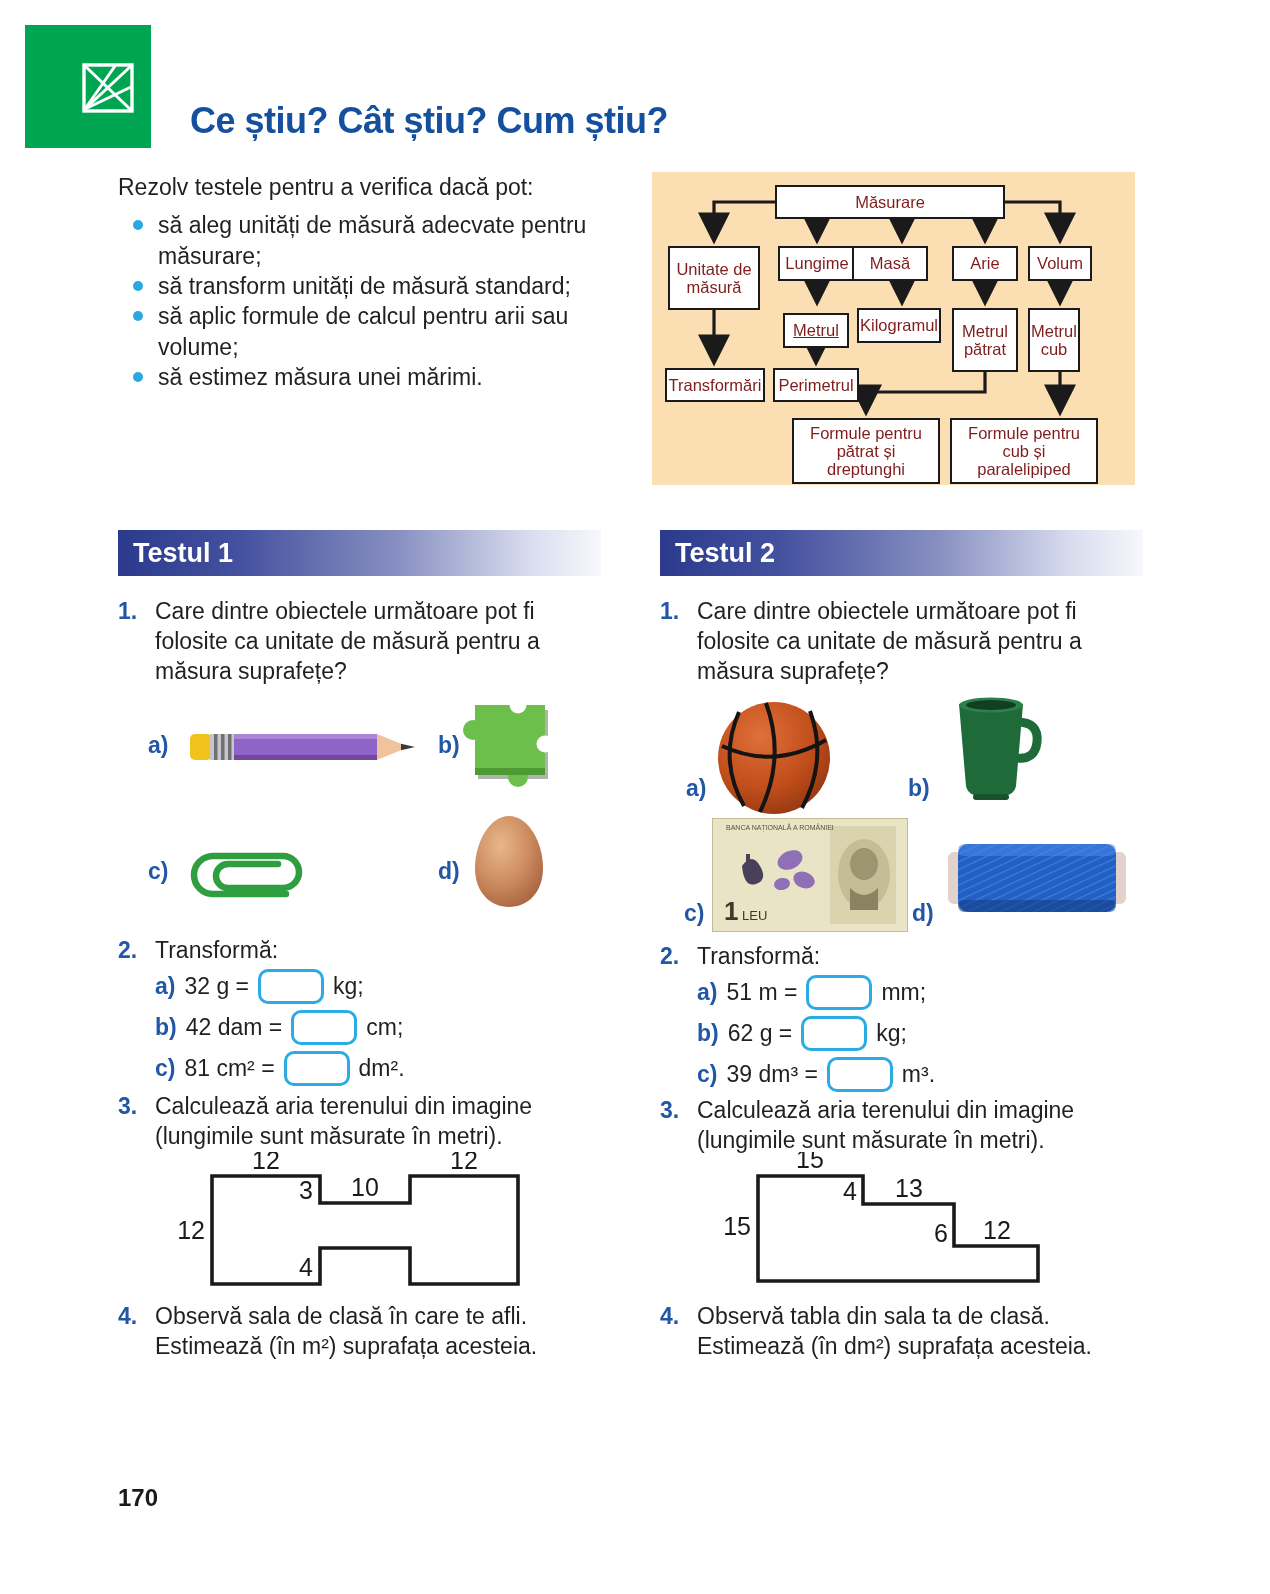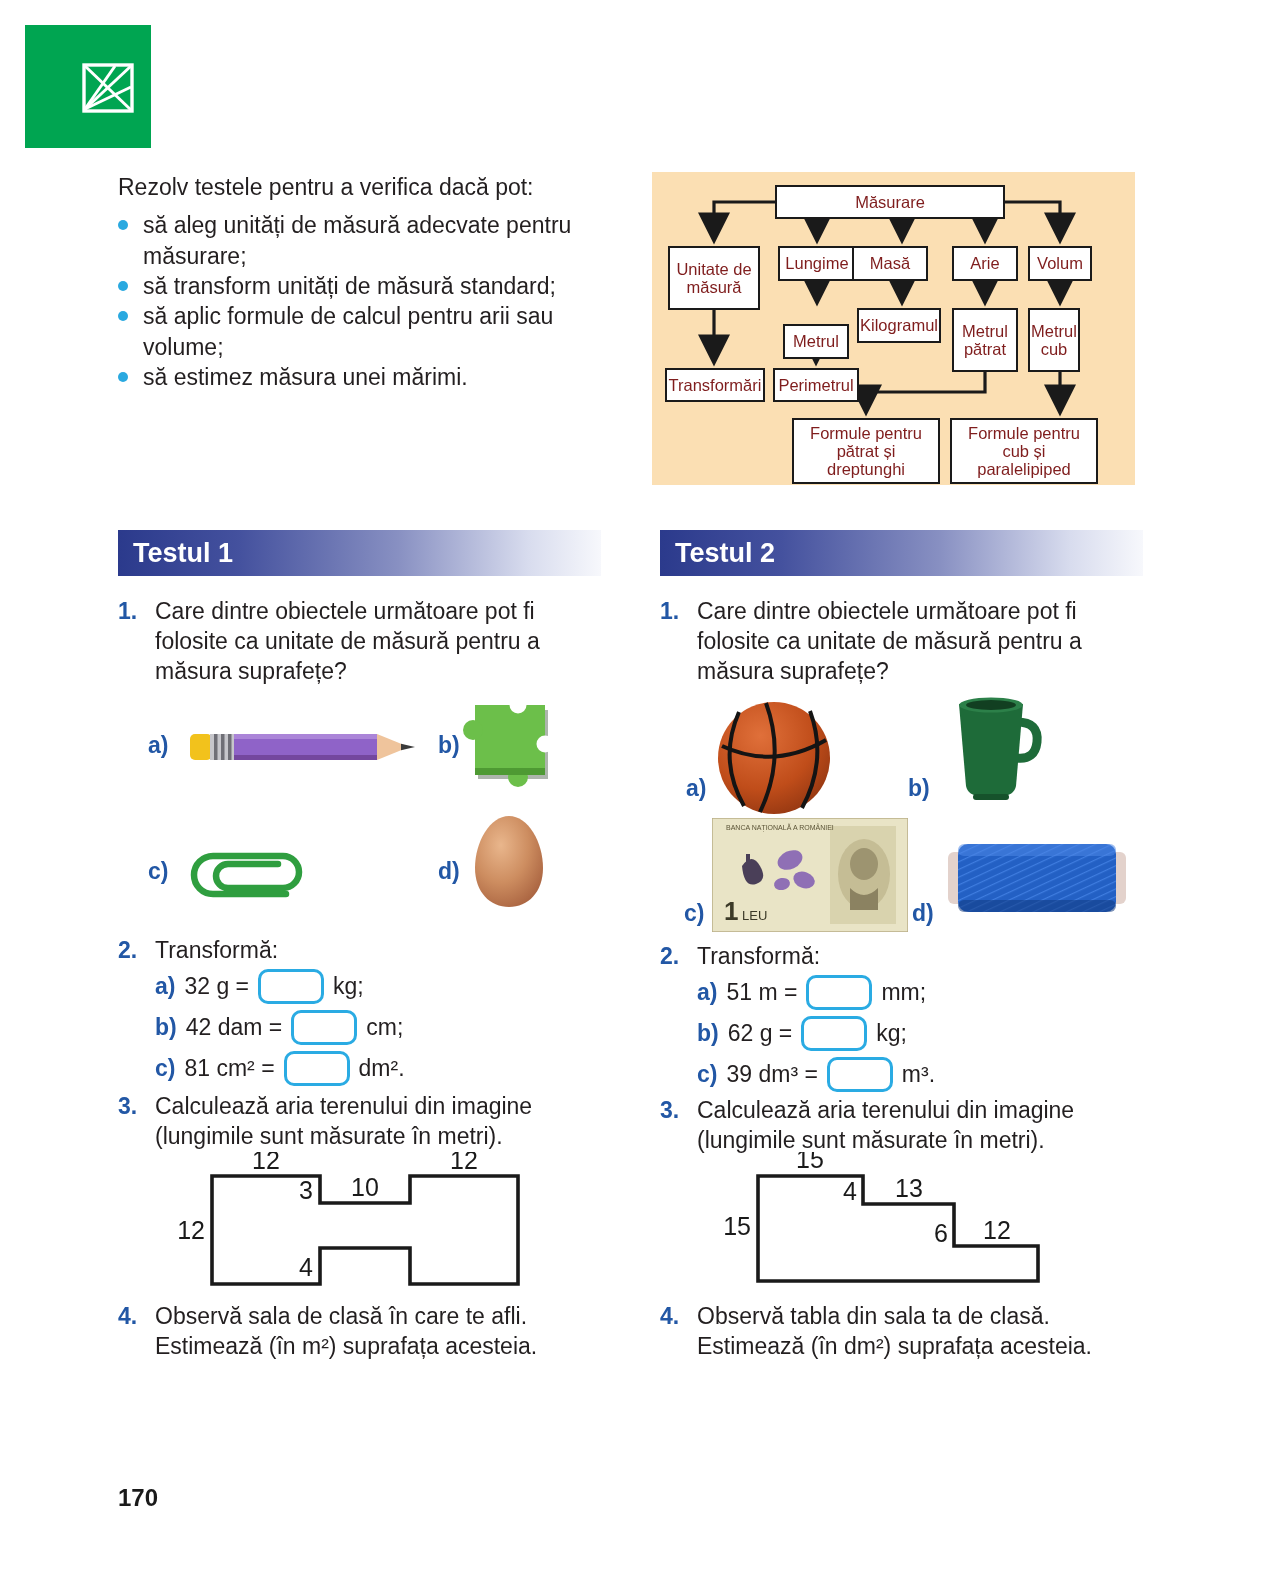--- a/index.html
+++ b/index.html
@@ -7,21 +7,21 @@
         font-family:"Liberation Sans","DejaVu Sans",sans-serif;color:#231f20;overflow:hidden;}
   .abs{position:absolute;}
 
   
   .chapter-badge{position:absolute;left:25px;top:25px;width:126px;height:123px;background:#00a551;}
   .page-title{position:absolute;left:190px;top:100px;font-size:36px;font-weight:bold;color:#15509f;letter-spacing:-0.5px;}
 
   
   .intro{position:absolute;left:118px;top:172px;width:525px;font-size:23px;line-height:1.32;}
   .intro-lead{margin-bottom:8px;}
-  .bullet{display:flex;gap:15px;margin-top:0;}
+  .bullet{display:flex;gap:15px;margin-top:0;justify-content:center;}
   .dot{width:10px;height:10px;border-radius:50%;background:#2aa9e0;margin-top:10px;flex:none;}
   .bullet-text{width:470px;}
 
   
   .fc-panel{position:absolute;left:652px;top:172px;width:483px;height:313px;background:#fbdfb3;}
   .fc-svg{position:absolute;left:0;top:0;z-index:1;}
   .fc-box{position:absolute;background:#fff;border:2.2px solid #1a1a1a;box-sizing:border-box;
           display:flex;align-items:center;justify-content:center;text-align:center;
           font-size:16.5px;line-height:1.1;color:#7f1d1d;z-index:2;padding:1px 2px;}
 
@@ -49,20 +49,21 @@
   <div class="chapter-badge">
     <svg class="abs" style="left:52px;top:28px;" width="62" height="68" viewBox="0 0 62 68">
       <rect x="7" y="12" width="48" height="46" fill="none" stroke="#fff" stroke-width="3.4"></rect>
       <line x1="8" y1="56" x2="54" y2="13" stroke="#fff" stroke-width="3"></line>
       <line x1="8" y1="56" x2="38" y2="13" stroke="#fff" stroke-width="3"></line>
       <line x1="8" y1="56" x2="54" y2="34" stroke="#fff" stroke-width="3"></line>
       <line x1="8" y1="13" x2="54" y2="57" stroke="#fff" stroke-width="3"></line>
     </svg>
   </div>
 
+  <div class="page-title">Ce știu? Cât știu? Cum știu?</div>
 
   <div class="intro">
     <div class="intro-lead">Rezolv testele pentru a verifica dacă pot:</div>
     <div class="bullet">
       <span class="dot"></span>
       <span class="bullet-text">să aleg unități de măsură adecvate pentru măsurare;</span>
     </div>
     <div class="bullet">
       <span class="dot"></span>
       <span class="bullet-text">să transform unități de măsură standard;</span>
@@ -99,21 +100,21 @@
         <polyline points="333,200 333,220 214,220 214,238" marker-end="url(#ah)"></polyline>
         <line x1="408" y1="200" x2="408" y2="238" marker-end="url(#ah)"></line>
       </g>
     </svg>
     <div class="fc-box" style="left:123px;top:13px;width:230px;height:34px;">Măsurare</div>
     <div class="fc-box" style="left:16px;top:74px;width:92px;height:64px;">Unitate de măsură</div>
     <div class="fc-box" style="left:126px;top:74px;width:78px;height:35px;">Lungime</div>
     <div class="fc-box" style="left:200px;top:74px;width:76px;height:35px;">Masă</div>
     <div class="fc-box" style="left:300px;top:74px;width:66px;height:35px;">Arie</div>
     <div class="fc-box" style="left:376px;top:74px;width:64px;height:35px;">Volum</div>
-    <div class="fc-box" style="left:131px;top:152px;width:66px;height:35px;">Metrul</div>
+    <div class="fc-box" style="left:131px;top:141px;width:66px;height:35px;text-decoration:underline;">Metrul</div>
     <div class="fc-box" style="left:205px;top:136px;width:84px;height:35px;">Kilogramul</div>
     <div class="fc-box" style="left:300px;top:136px;width:66px;height:64px;">Metrul pătrat</div>
     <div class="fc-box" style="left:376px;top:136px;width:52px;height:64px;">Metrul cub</div>
     <div class="fc-box" style="left:13px;top:196px;width:100px;height:34px;">Transformări</div>
     <div class="fc-box" style="left:121px;top:196px;width:86px;height:34px;">Perimetrul</div>
     <div class="fc-box" style="left:140px;top:246px;width:148px;height:66px;">Formule pentru pătrat și dreptunghi</div>
     <div class="fc-box" style="left:298px;top:246px;width:148px;height:66px;">Formule pentru cub și paralelipiped</div>
   </div>
 
   <div class="tbar" style="left:118px;top:530px;">Testul 1</div>

